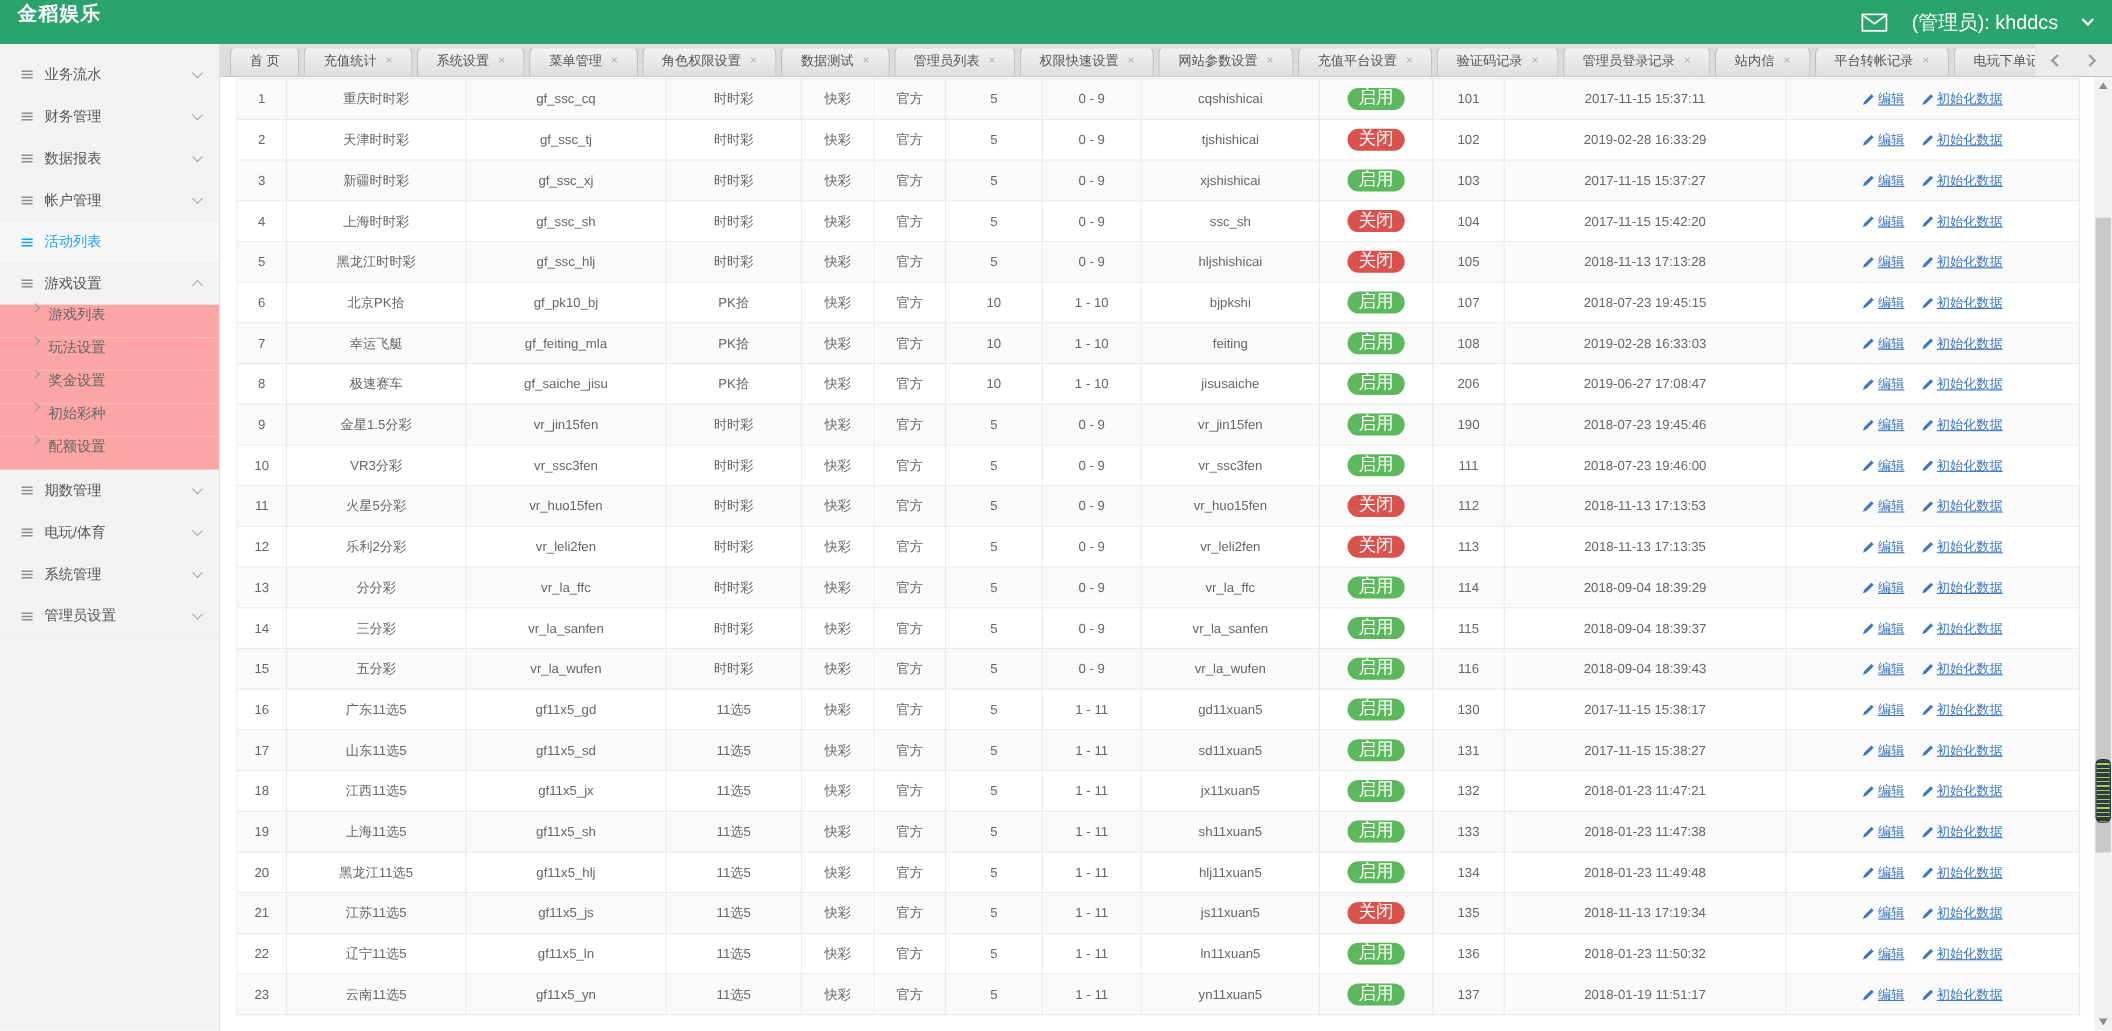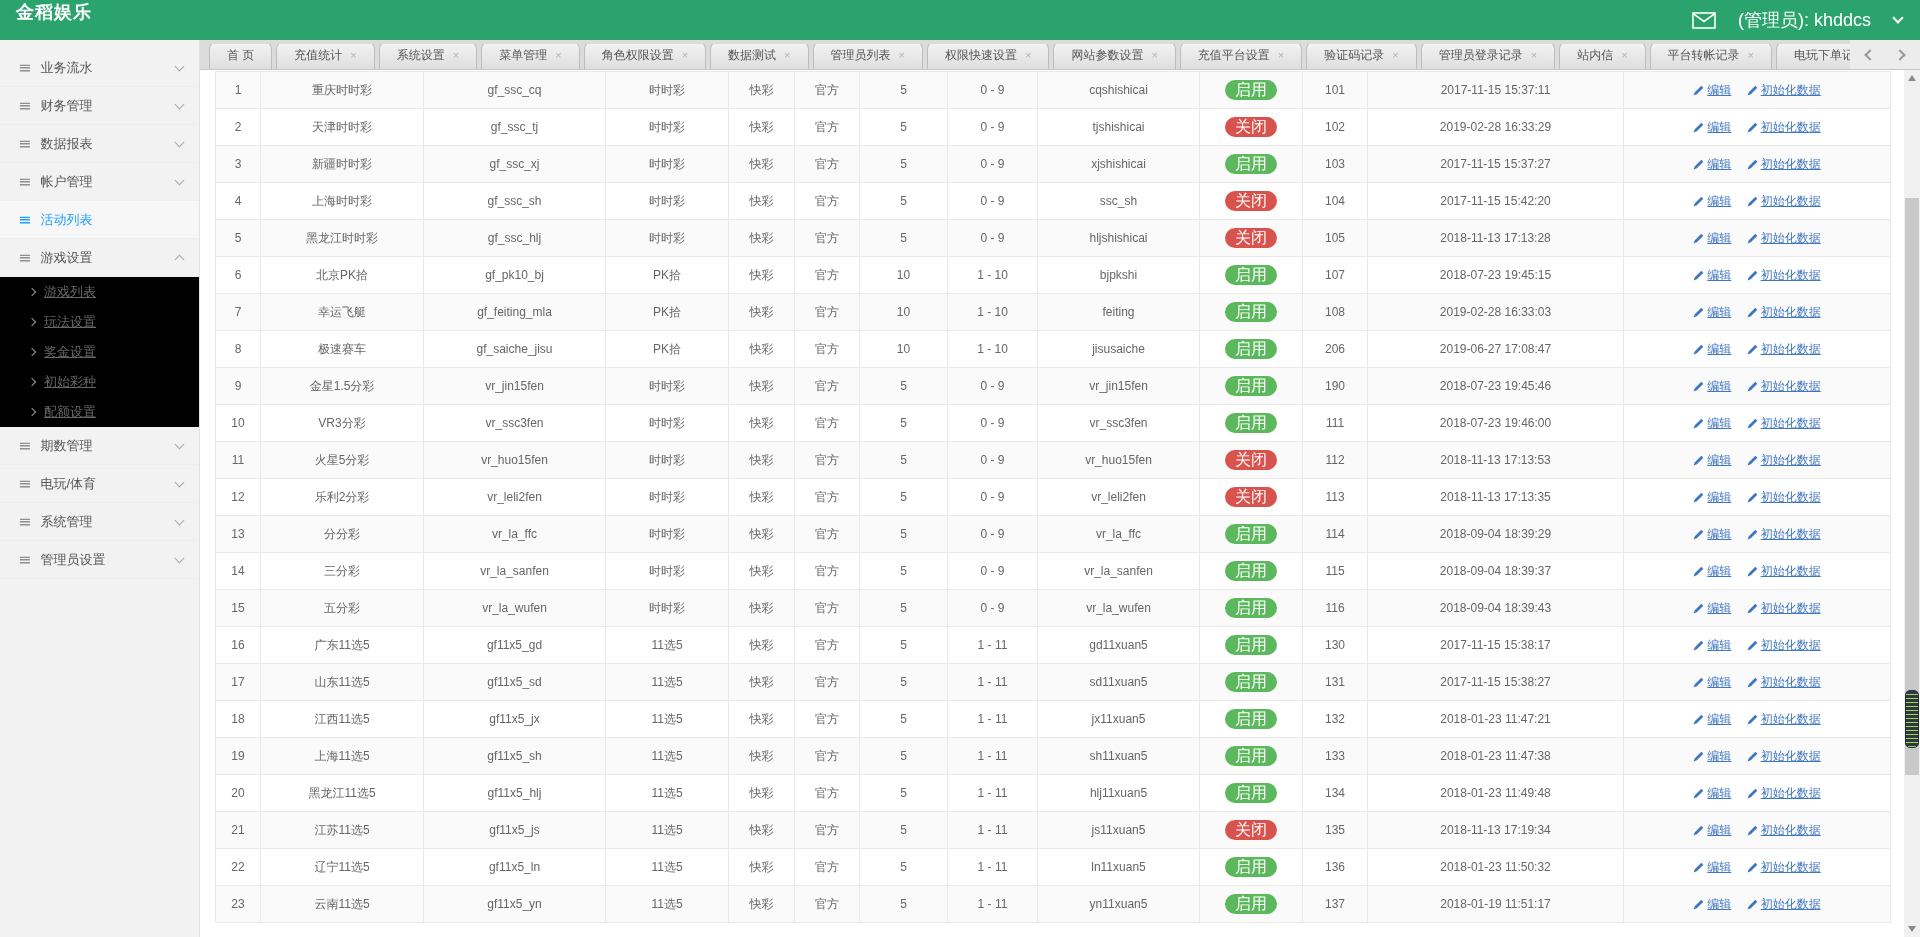--- a/index.html
+++ b/index.html
@@ -22,22 +22,22 @@
   .sidebar{position:absolute;left:0;top:40px;width:200px;height:897px;background:#f2f2f2;
     border-right:1px solid #e2e2e2;padding-top:9px;}
   .side-item{height:38px;display:flex;align-items:center;padding:0 16px 0 18px;font-size:13px;
     color:#555;cursor:pointer;border-bottom:1px solid #eee;background:#f2f2f2;}
   .side-item .ham{font-size:16px;color:#8f8f8f;margin-right:9px;line-height:1;font-family:"DejaVu Sans",sans-serif;}
   .side-item.active{color:var(--active-item);background:#f7f7f7;}
   .side-item.active .ham{color:var(--active-item);}
   .chev{width:7px;height:7px;border-right:1px solid #a9a9a9;border-bottom:1px solid #a9a9a9;
     transform:rotate(45deg);margin-left:auto;margin-top:-3px;}
   .chev.up{transform:rotate(-135deg);margin-top:4px;}
-  .sub-item{height:30px;display:flex;align-items:center;padding-left:29px;font-size:13px;color:#666;
-    cursor:pointer;background:#000000;text-decoration:underline;}
+  .sub-item{height:30px;display:flex;align-items:flex-start;padding-left:29px;font-size:13px;color:#666;
+    cursor:pointer;background:#fca5a5;}
   .sub-arrow{width:6px;height:6px;border-right:1px solid #999;border-bottom:1px solid #999;
     transform:rotate(-45deg);margin-right:9px;}
   .collapse-handle{position:absolute;left:200px;top:430px;width:15px;height:62px;background:#dadada;
     border-radius:0 40px 40px 0/0 31px 31px 0;cursor:pointer;display:flex;align-items:center;justify-content:center;}
   .tri-left{width:0;height:0;border-top:5px solid transparent;border-bottom:5px solid transparent;
     border-right:6px solid #7e7e7e;margin-right:3px;}
   
   .tabbar{position:absolute;left:200px;top:40px;width:1720px;height:30px;background:#dcdcdc;
     border-bottom:1px solid #c7c7c7;}
   .tabs{position:absolute;left:9px;bottom:0;width:1641px;height:25px;display:flex;align-items:flex-end;overflow:hidden;}

